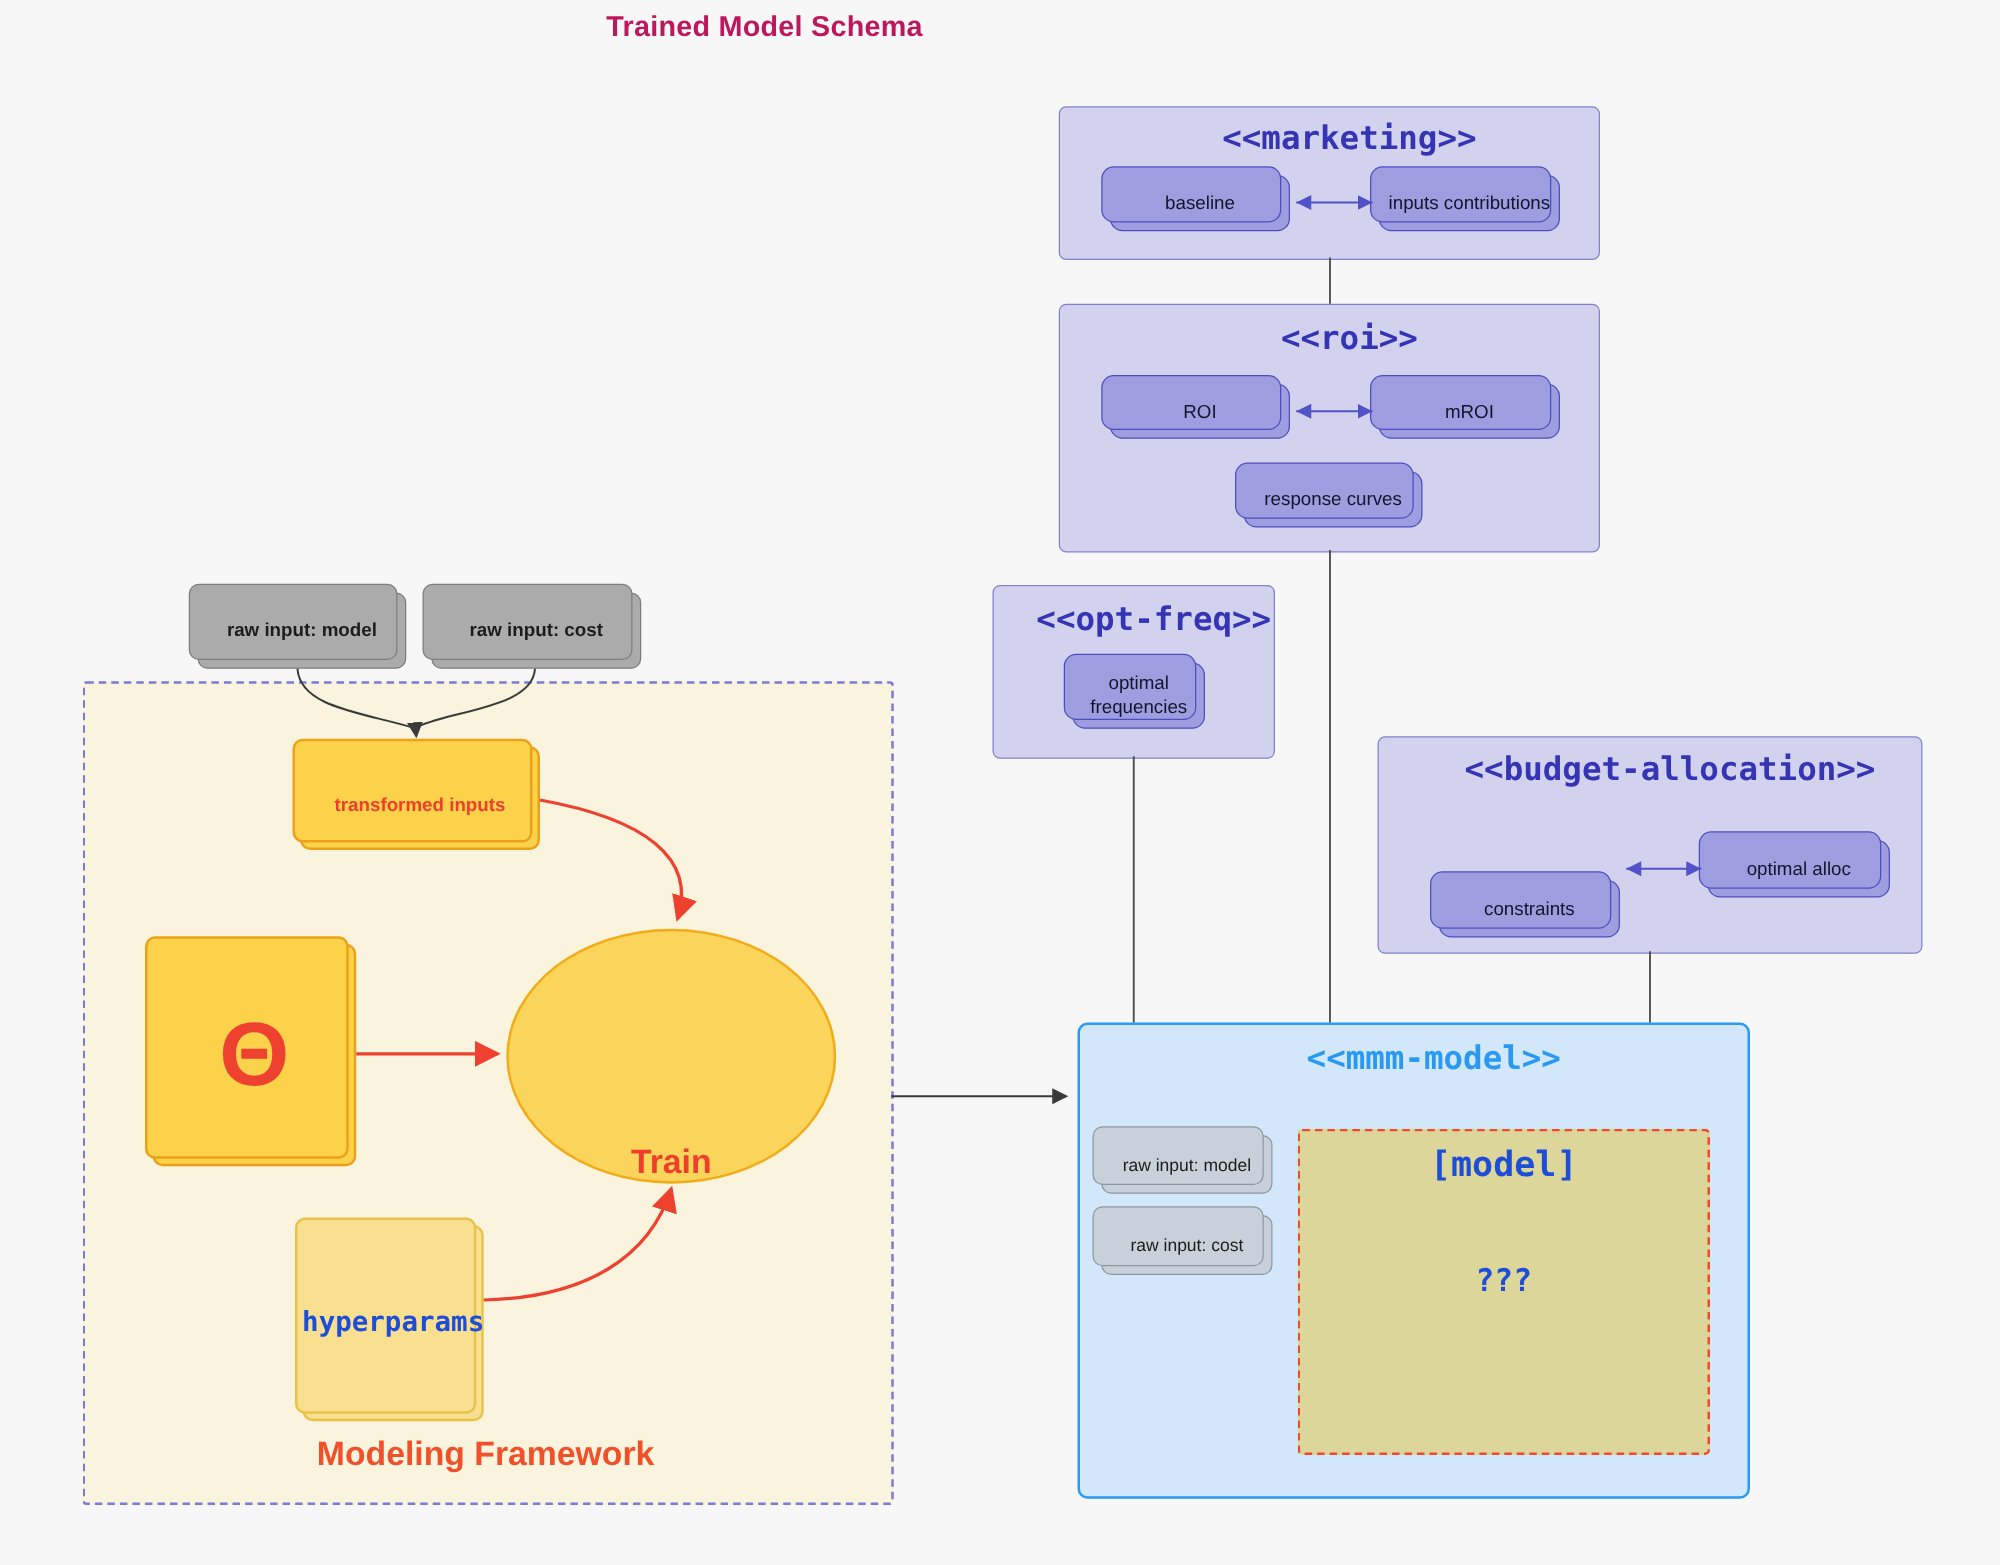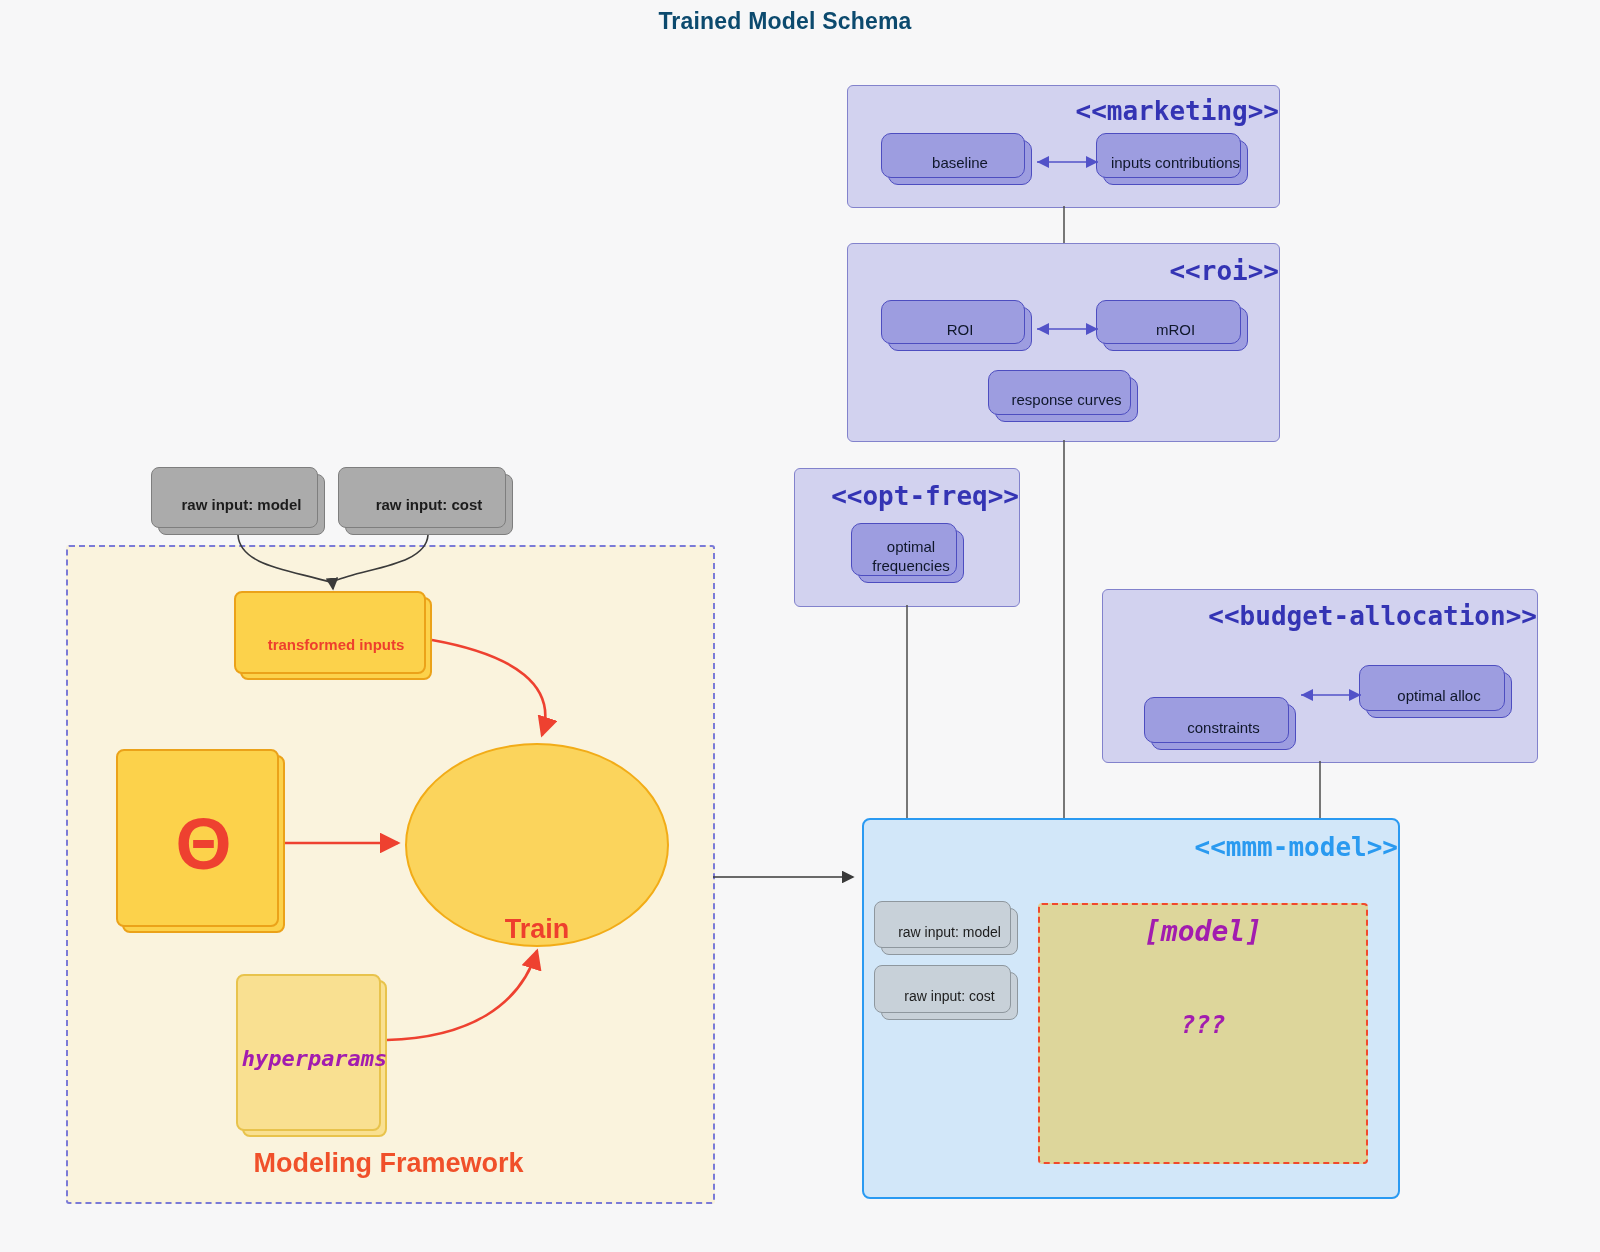--- a/index.html
+++ b/index.html
@@ -1,45 +1,45 @@
 <!DOCTYPE html>
 <html><head>
 <meta charset="utf-8">
 <style>
   html,body{margin:0;padding:0;}
   body{background:#f7f7f8;font-family:"Liberation Sans",sans-serif;}
   #stage{position:relative;width:1600px;height:1252px;background:#f7f7f8;overflow:hidden;}
 
   .abs{position:absolute;}
-  .page-title{font-size:23px;font-weight:bold;color:#0c4a6e;text-align:center;letter-spacing:.2px;}
+  .page-title{font-size:23px;font-weight:bold;color:#be185d;text-align:left;letter-spacing:.2px;}
 
   
   .container{position:absolute;border-radius:6px;}
   .c-lavender{background:#d2d2ef;border:1.5px solid #8282cc;}
   .c-blue{background:#d2e7f9;border:2px solid #2a9af2;border-radius:8px;}
   .c-framework{background:#faf3dd;border:2px dashed #7a7ad8;border-radius:3px;}
-  .container-title{position:absolute;left:0;right:0;text-align:right;
+  .container-title{position:absolute;left:0;right:0;text-align:center;
      font-family:"DejaVu Sans Mono",monospace;font-weight:bold;font-size:26px;color:#3434b4;margin-left:32px;}
   .container-title.blue{color:#2a9af0;}
 
   
   .card{position:absolute;display:flex;align-items:center;justify-content:center;
         text-align:center;border-radius:10px;box-sizing:border-box;}
   .card::before{content:"";position:absolute;left:-8px;top:-8px;width:100%;height:100%;
         border-radius:inherit;background:inherit;border:inherit;z-index:-1;}
   .c-purple{background:#9d9de0;border:1.8px solid #4d4dc0;font-size:15px;color:#0f172a;}
   .c-gray{background:#ababab;border:1.8px solid #7e7e7e;border-radius:8px;
         font-size:15px;font-weight:bold;color:#1c1c1c;}
   .c-bluegray{background:#c8d1d9;border:1.8px solid #8e979e;border-radius:8px;
         font-size:14px;color:#1c1c1c;}
   .c-yellow{background:#fcd24b;border:2px solid #eba219;border-radius:8px;}
   .c-lightyellow{background:#f9e091;border:2px solid #e8c34c;border-radius:8px;}
 
   .red-bold-sans{color:#ee3f2d;font-weight:bold;font-size:15px;margin-top:12px;}
-  .red-mono{color:#a21caf;font-weight:bold;font-family:"DejaVu Sans Mono",monospace;font-style:italic;}
+  .red-mono{color:#1d4ed8;font-weight:bold;font-family:"DejaVu Sans Mono",monospace;}
 
   .ellipse{position:absolute;background:#fbd45c;border:2px solid #f2ac17;border-radius:50%;
         display:flex;align-items:flex-end;justify-content:center;}
   .train-label{color:#ee3f2d;font-weight:bold;font-size:27px;}
   .theta-glyph{font-size:72px;font-weight:bold;color:#ee4130;line-height:1;}
 
   .dashed-model{position:absolute;background:#ddd69b;border:2.5px dashed #f1492c;border-radius:4px;}
   .fw-label{position:absolute;text-align:center;font-size:27px;font-weight:bold;color:#f0502a;}
 
   svg.overlay{position:absolute;left:0;top:0;z-index:30;pointer-events:none;}

